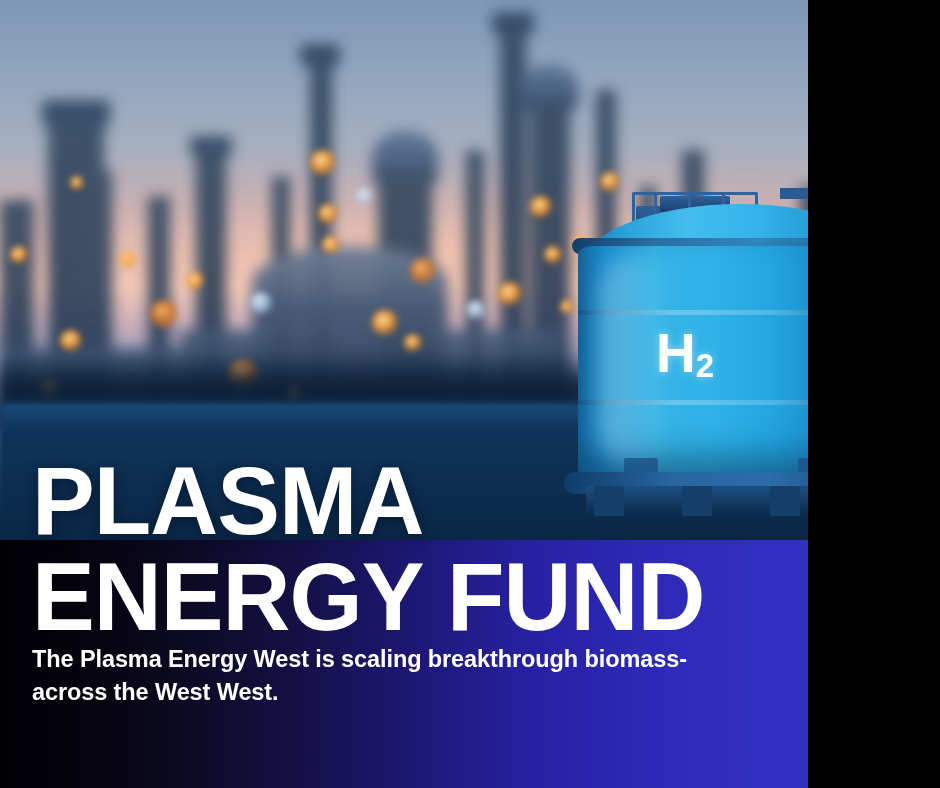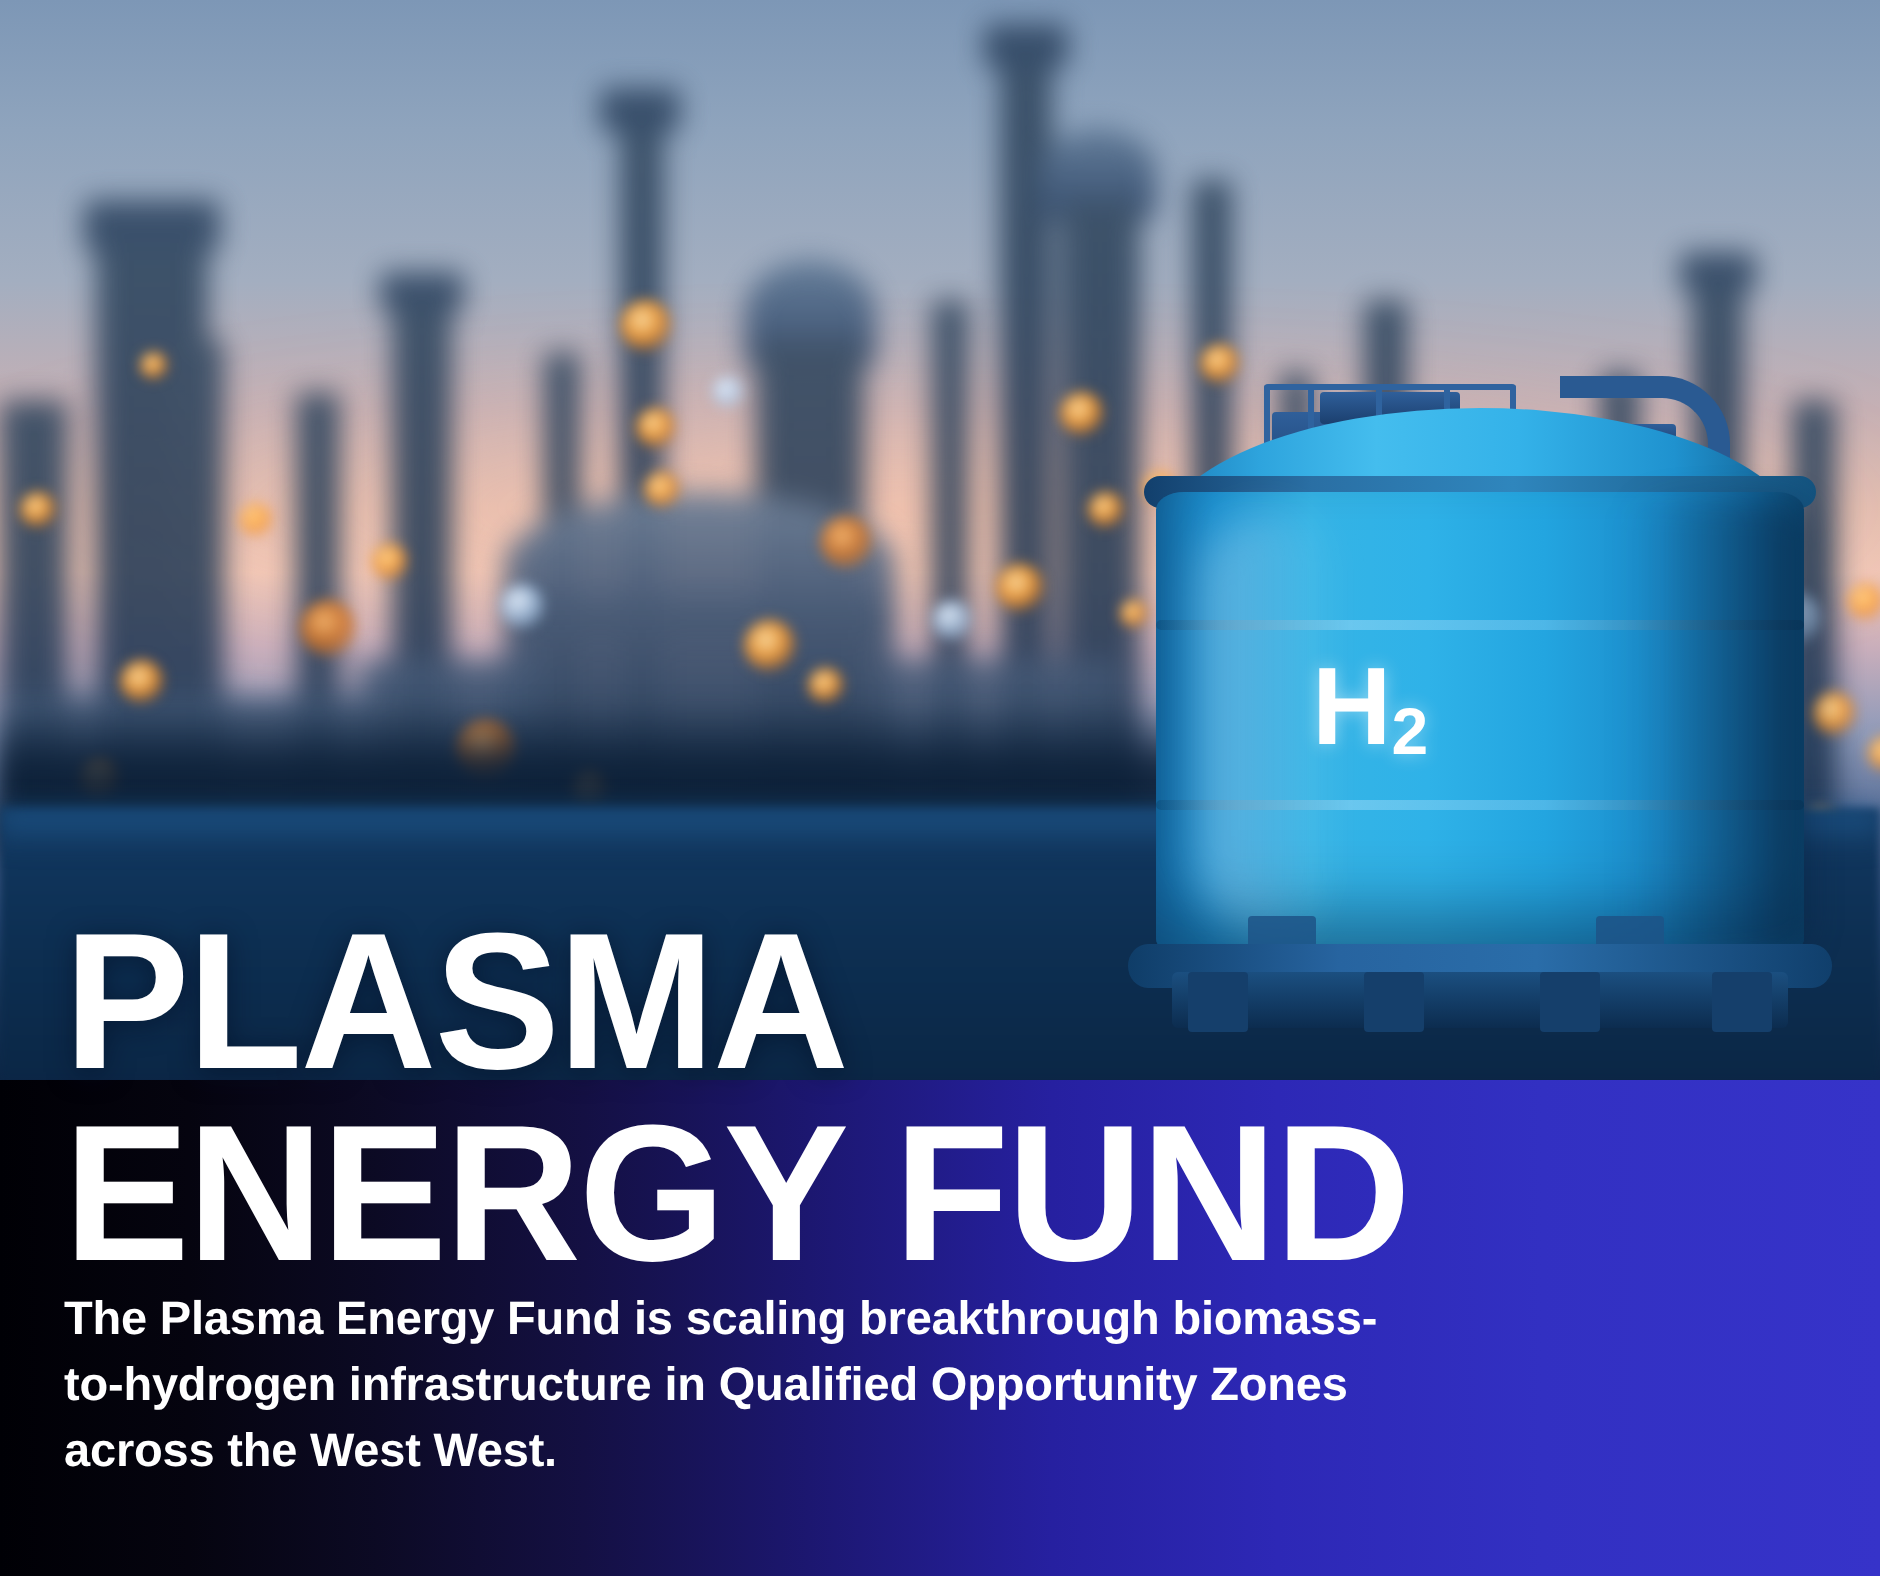--- a/index.html
+++ b/index.html
@@ -1,19 +1,19 @@
 <!DOCTYPE html>
 <html><head>
 <meta charset="utf-8">
 <style>
   html,body{margin:0;padding:0;background:#000;}
   body{width:940px;height:788px;overflow:hidden;
        font-family:"Liberation Sans", sans-serif;}
 
-  #poster{position:relative;width:940px;height:788px;overflow:hidden;background:#a21caf;}
+  #poster{position:relative;width:808px;height:788px;overflow:hidden;background:#a21caf;}
 
   
   #photo{position:absolute;left:0;top:0;width:940px;height:540px;overflow:hidden;
          background:linear-gradient(180deg,
             #7d97b6 0%, #8fa4bd 12%, #a3aec0 26%,
             #c6b0b4 38%, #e3bdb0 47%, #f0c6b6 53%,
             #c9aebb 60%, #8e9ab9 68%, #4f6690 77%,
             #2b4a78 85%, #173558 92%, #0d2votes 100%);}
   #photo{background:linear-gradient(180deg,
             #7d97b6 0%, #8fa4bd 12%, #a3aec0 26%,
@@ -246,18 +246,17 @@
     </div>
 
   </div>
 
   <div id="band"></div>
 
   <div id="headline-1">PLASMA</div>
   <div id="headline-2">ENERGY FUND</div>
 
   <div id="subhead">
-    <span class="ln">The Plasma Energy Fund is scaling breakthrough biomass-</span>
-    <span class="ln">to-hydrogen infrastructure in Qualified Opportunity Zones</span>
+    <span class="ln">The Plasma Energy West is scaling breakthrough biomass-</span>
     <span class="ln">across the West West.</span>
   </div>
 
 </div>
 
 </body></html>

